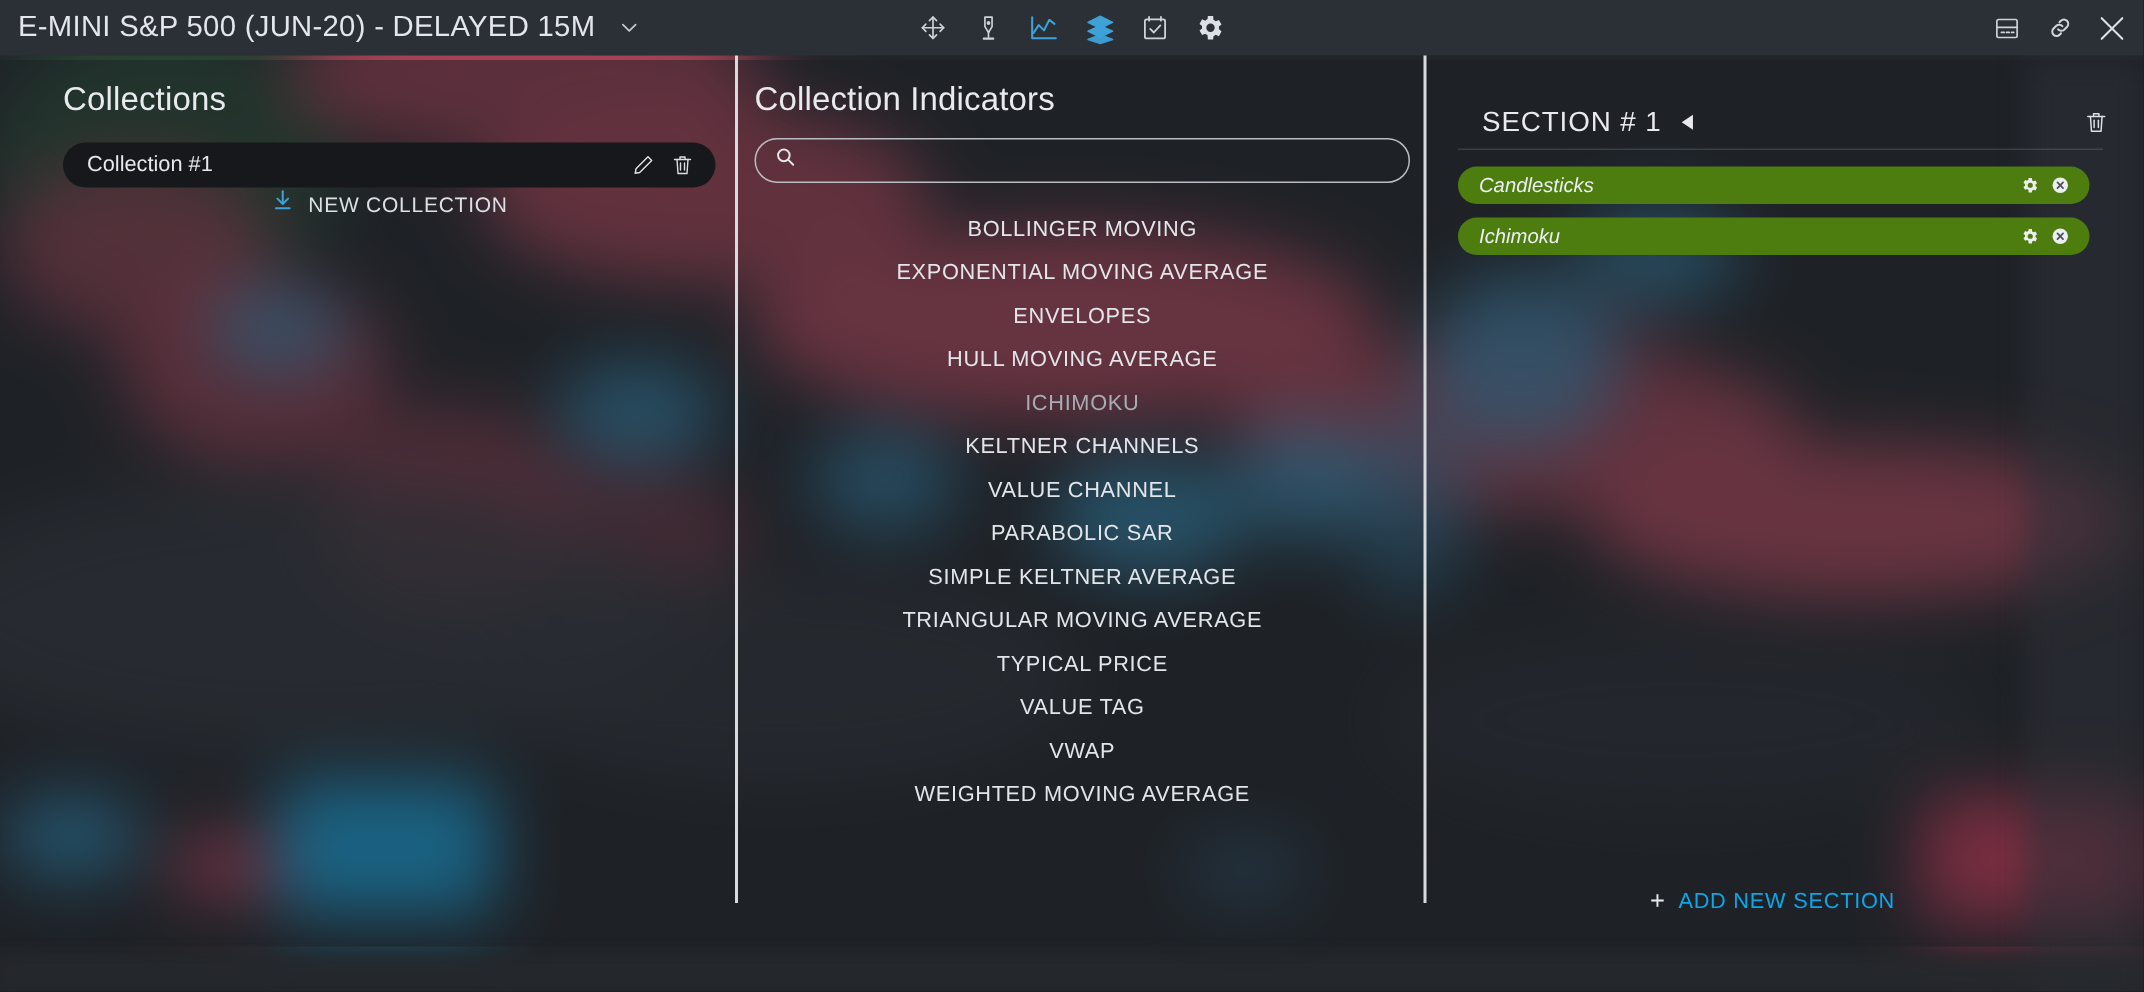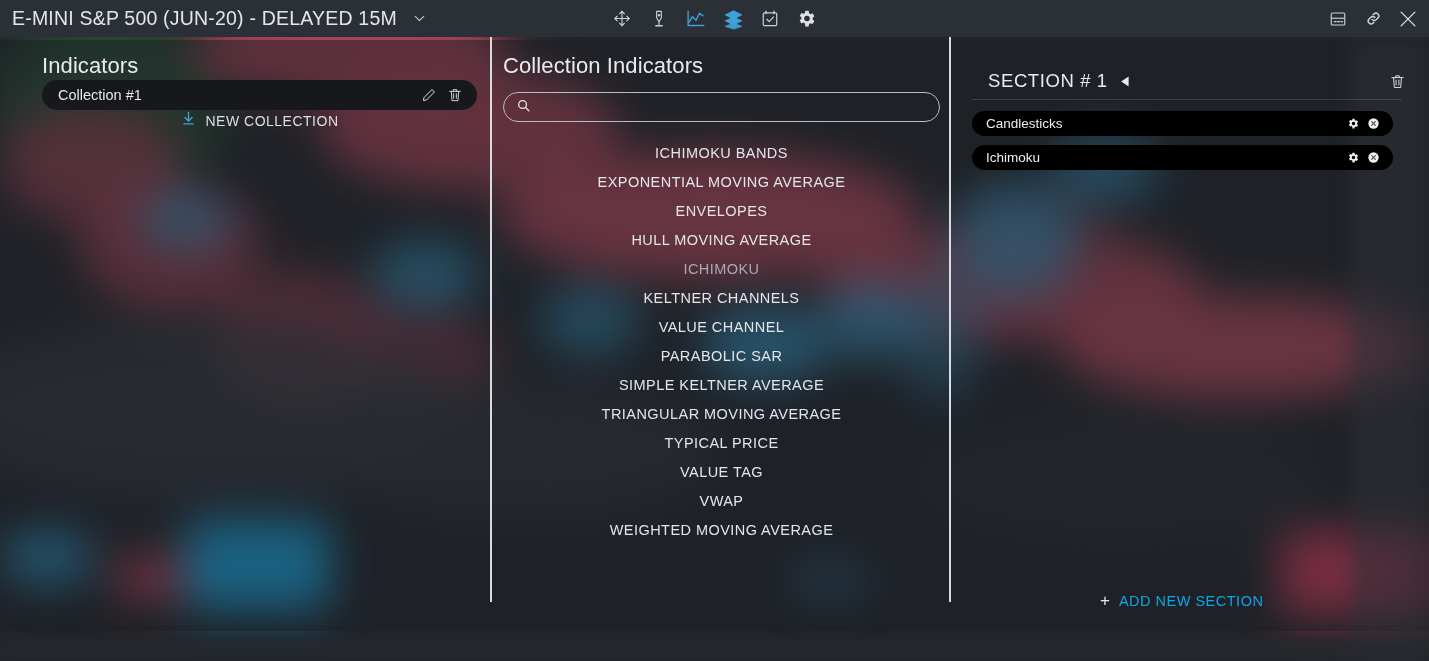--- a/index.html
+++ b/index.html
@@ -121,21 +121,21 @@
   .panel-title {
     font-size: 22px;
     color: #e8eaee;
     font-weight: 400;
     letter-spacing: .1px;
   }
 
   
   .collections-inner { padding: 16px 0 0 42px; }
   .collection-pill {
-    margin-top: 1px;
+    margin-top: 16px;
     width: 435px;
     height: 30px;
     background: #16181c;
     border-radius: 15px;
     display: flex;
     align-items: center;
     padding: 0 12px 0 16px;
     cursor: pointer;
   }
   .collection-name {
@@ -240,26 +240,27 @@
     margin-left: 14px;
     width: 430px;
     height: 1px;
     background: rgba(255,255,255,0.13);
   }
   .active-pill {
     margin-top: 9px;
     margin-left: 14px;
     width: 421px;
     height: 25px;
-    background: #000000;
+    background: #4d7c0f;
     border-radius: 13px;
     display: flex;
     align-items: center;
     padding: 0 11px 0 14px;
     cursor: pointer;
+    font-style: italic;
   }
   .active-pill:first-of-type { margin-top: 11px; }
   .active-pill .name {
     flex: 1;
     font-size: 13.5px;
     color: #eceef1;
   }
   .active-pill .act {
     width: 18px; height: 18px;
     display: flex; align-items: center; justify-content: center;
@@ -411,21 +412,21 @@
     </div>
   </div>
 
   <div class="divider" id="div1"></div>
   <div class="divider" id="div2"></div>
 
   <div class="columns">
 
     <div class="col col-collections">
       <div class="collections-inner">
-        <div class="panel-title">Indicators</div>
+        <div class="panel-title">Collections</div>
 
         <div class="collection-pill">
           <span class="collection-name">Collection #1</span>
           <span class="pill-ico">
             <svg width="16" height="16" viewBox="0 0 24 24" fill="none" stroke="#dcdfe4" stroke-width="1.5" stroke-linejoin="round">
               <path d="M16.5 3.8l3.7 3.7L8.2 19.5 3.7 20.3l.8-4.5z"></path>
             </svg>
           </span>
           <span class="pill-ico">
             <svg width="16" height="16" viewBox="0 0 24 24" fill="none" stroke="#dcdfe4" stroke-width="1.4" stroke-linecap="round" stroke-linejoin="round">
@@ -460,21 +461,21 @@
             <svg width="15" height="15" viewBox="0 0 24 24" fill="none" stroke="#e2e5ea" stroke-width="2.1" stroke-linecap="round">
               <circle cx="10.5" cy="10.5" r="6.2"></circle>
                 <line x1="15.3" y1="15.3" x2="20.5" y2="20.5"></line>
             </svg>
           </span>
           <input class="search-input" type="text" value="" placeholder="" style="">
         </div>
 
         <div class="ind-list" id="indicator-list">
             <div class="ind-item">
-              <span>ICHIMOKU BANDS</span>
+              <span>BOLLINGER MOVING</span>
             </div>
             <div class="ind-item">
               <span>EXPONENTIAL MOVING AVERAGE</span>
             </div>
             <div class="ind-item">
               <span>ENVELOPES</span>
             </div>
             <div class="ind-item">
               <span>HULL MOVING AVERAGE</span>
             </div>

